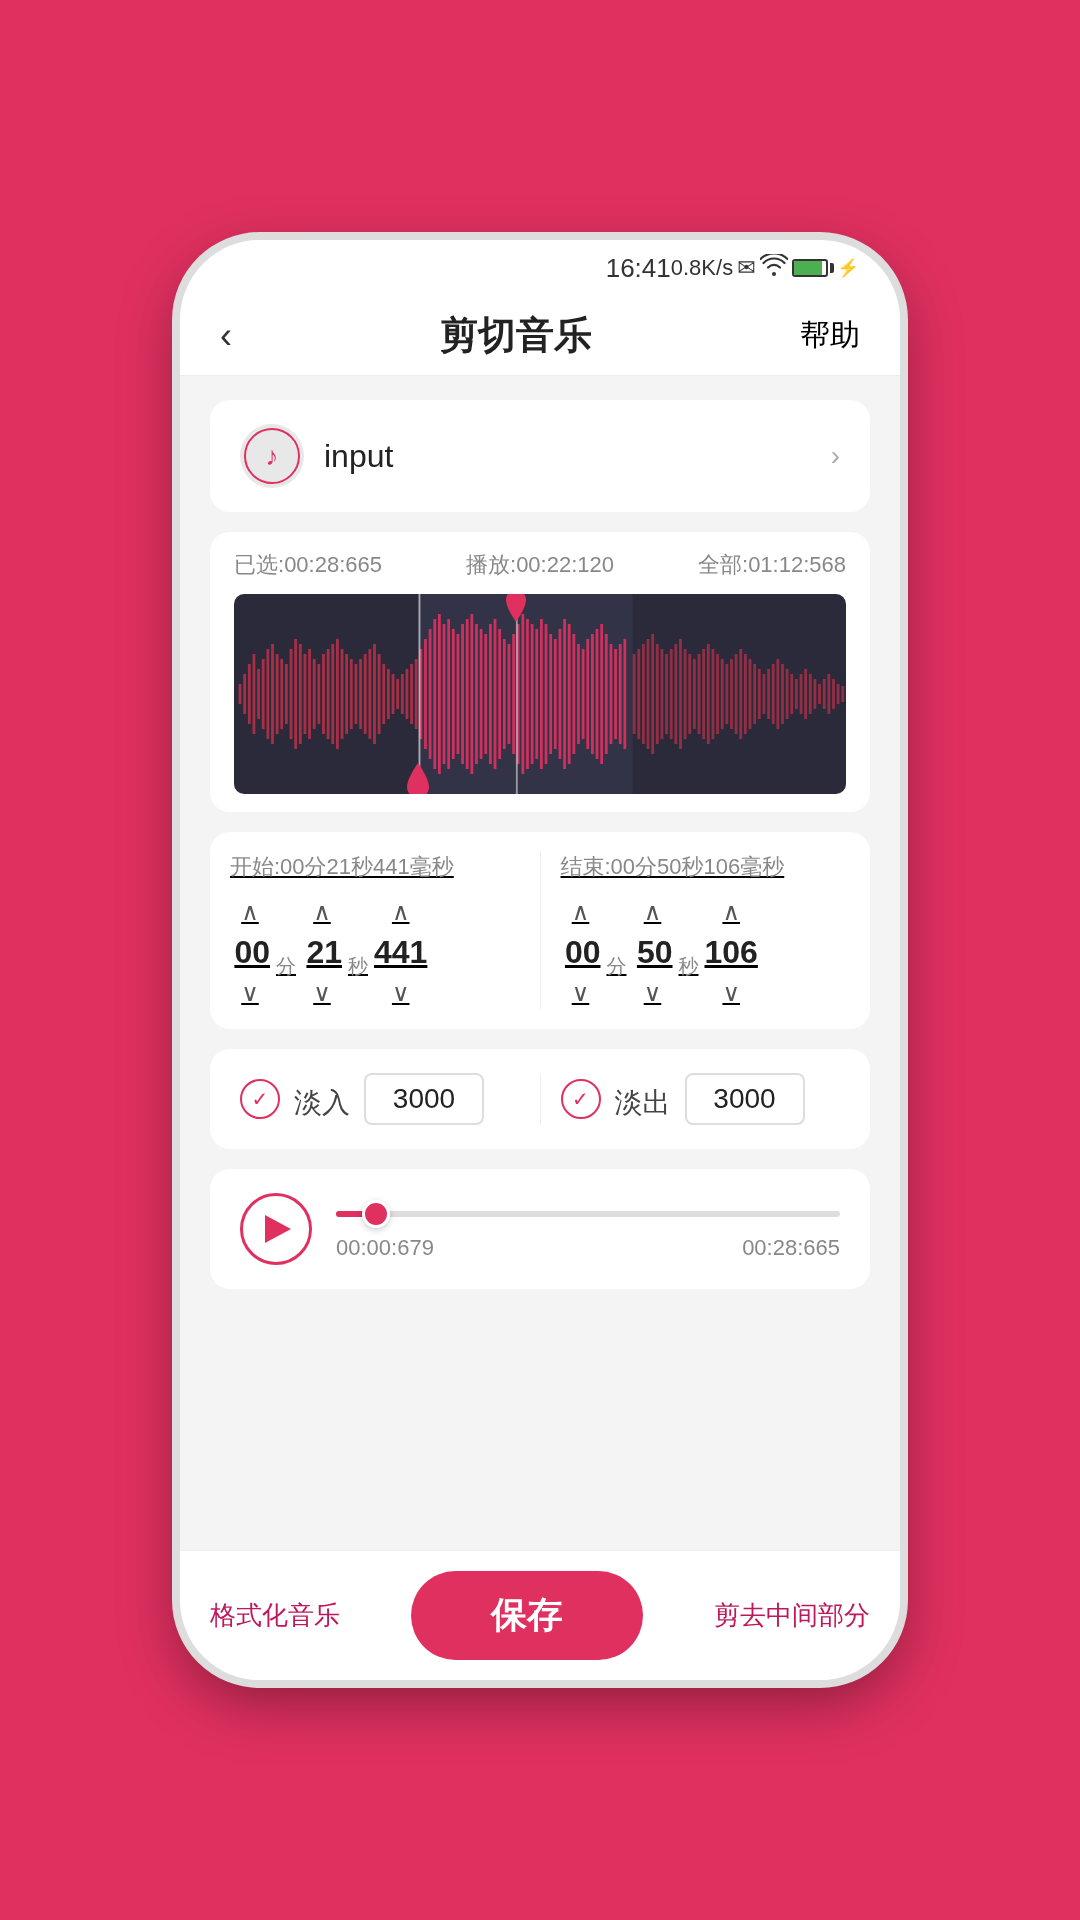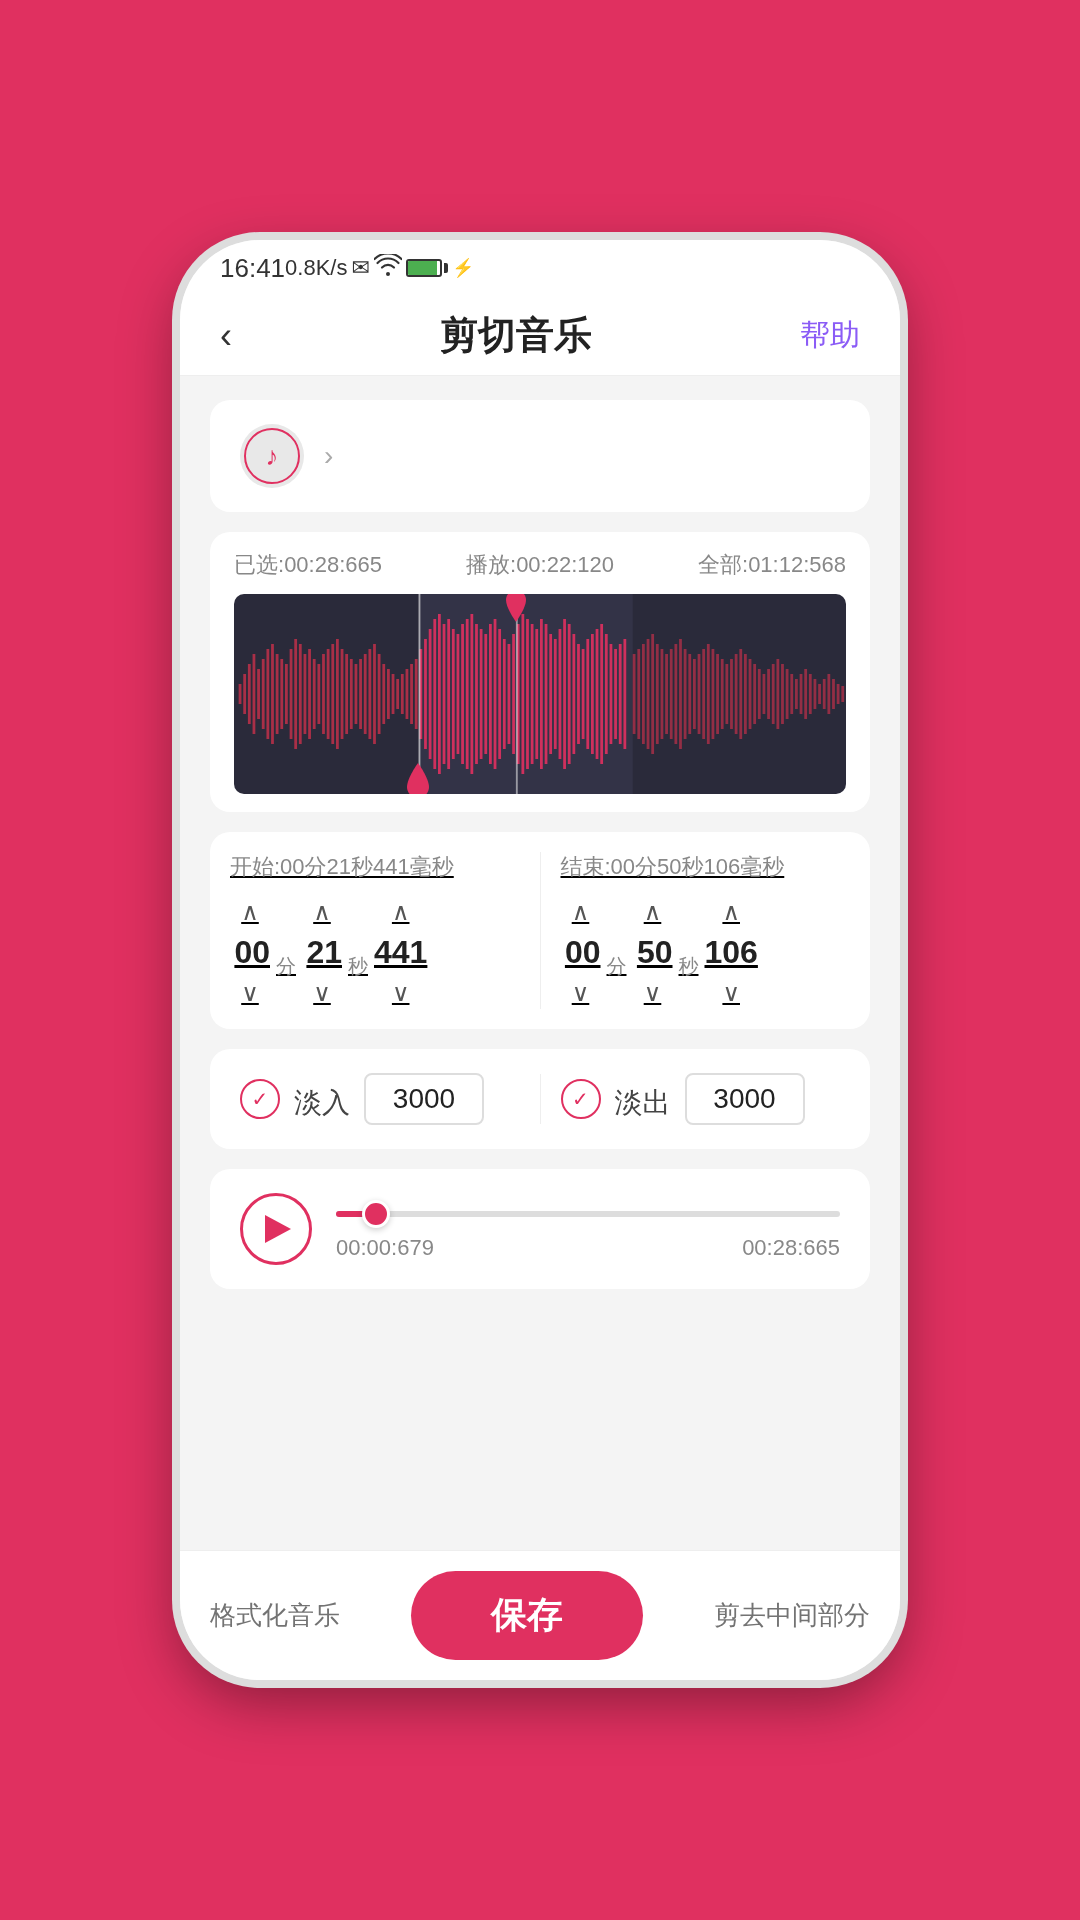--- a/index.html
+++ b/index.html
@@ -45,21 +45,21 @@
       background: #ccc;
       border-radius: 0 4px 4px 0;
     }
     
     .top-bar-area {
       background: #fff;
       padding: 0 40px;
     }
     .status-bar {
       display: flex;
-      justify-content: flex-start;
+      justify-content: flex-end;
       align-items: center;
       height: 56px;
       font-size: 26px;
       color: #333;
     }
     .status-right {
       display: flex;
       align-items: center;
       gap: 4px;
       font-size: 22px;
@@ -104,21 +104,21 @@
       color: #333;
       cursor: pointer;
     }
     .nav-title {
       font-size: 38px;
       font-weight: 600;
       color: #222;
     }
     .nav-help {
       font-size: 30px;
-      color: #8b5cf6;
+      color: #000000;
     }
 
     
     .content {
       background: #f4f4f4;
       flex: 1;
       padding: 24px 30px;
       display: flex;
       flex-direction: column;
       gap: 20px;
@@ -380,21 +380,21 @@
     .bottom-bar {
       background: #fff;
       padding: 20px 30px;
       display: flex;
       align-items: center;
       justify-content: space-between;
       border-top: 1px solid #eee;
     }
     .bottom-action {
       font-size: 26px;
-      color: #737373;
+      color: #be185d;
       cursor: pointer;
     }
     .save-btn {
       background: #e03060;
       color: #fff;
       border: none;
       border-radius: 60px;
       font-size: 36px;
       font-weight: 600;
       padding: 20px 80px;
@@ -439,20 +439,21 @@
 
   <div class="content">
 
     <div class="card">
       <div class="file-row">
         <div class="music-icon-wrap">
           <div class="music-icon-inner">
             <span>♪</span>
           </div>
         </div>
+        <span class="file-name">input</span>
         <span class="chevron-right">›</span>
       </div>
     </div>
 
     <div class="card waveform-card">
       <div class="waveform-stats">
         <span>
           <span>已选:</span><span>00:28:665</span>
         </span>
         <span>

